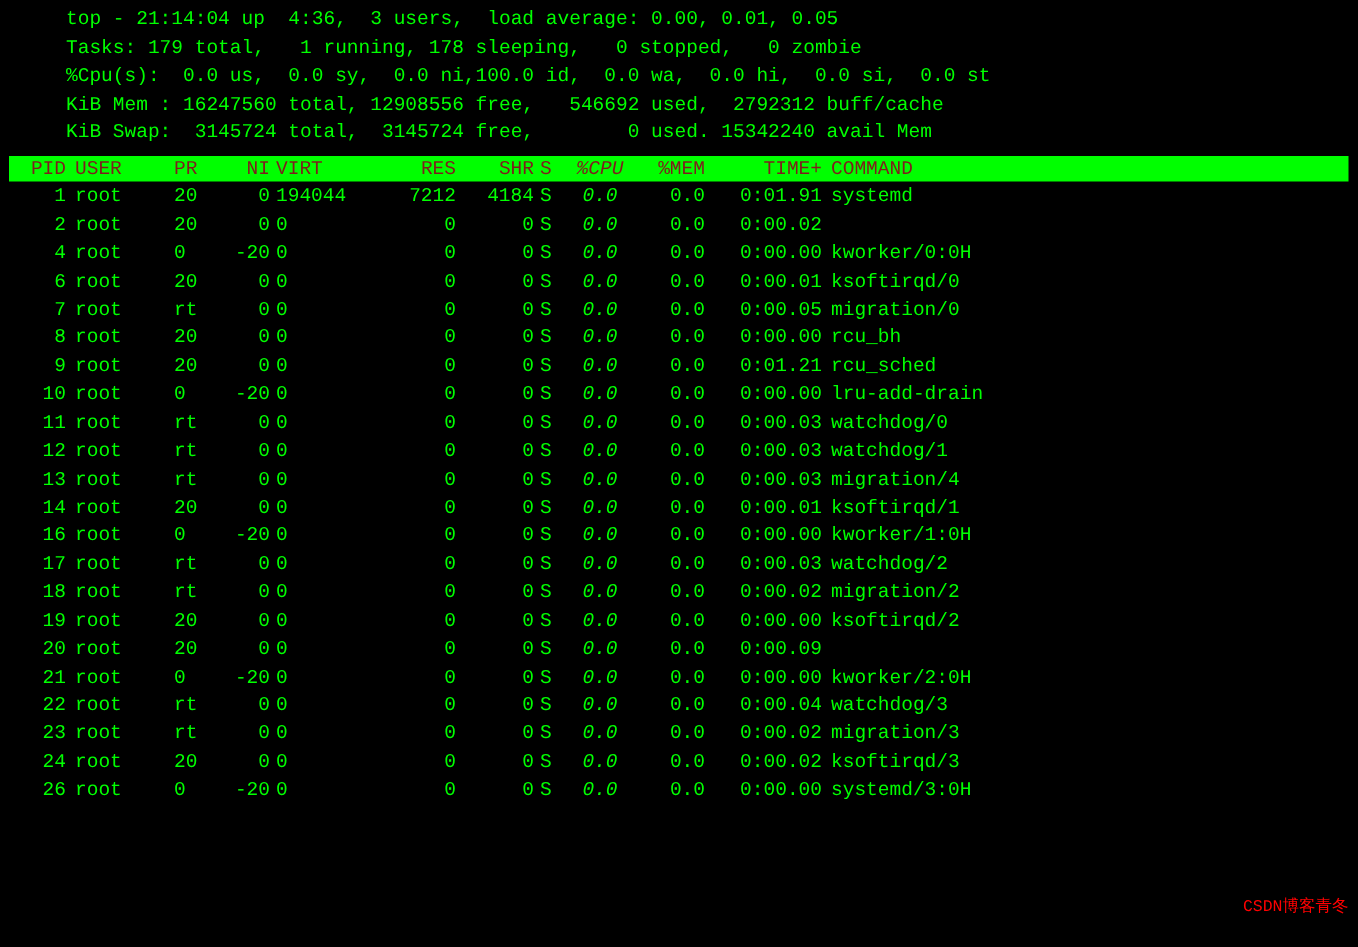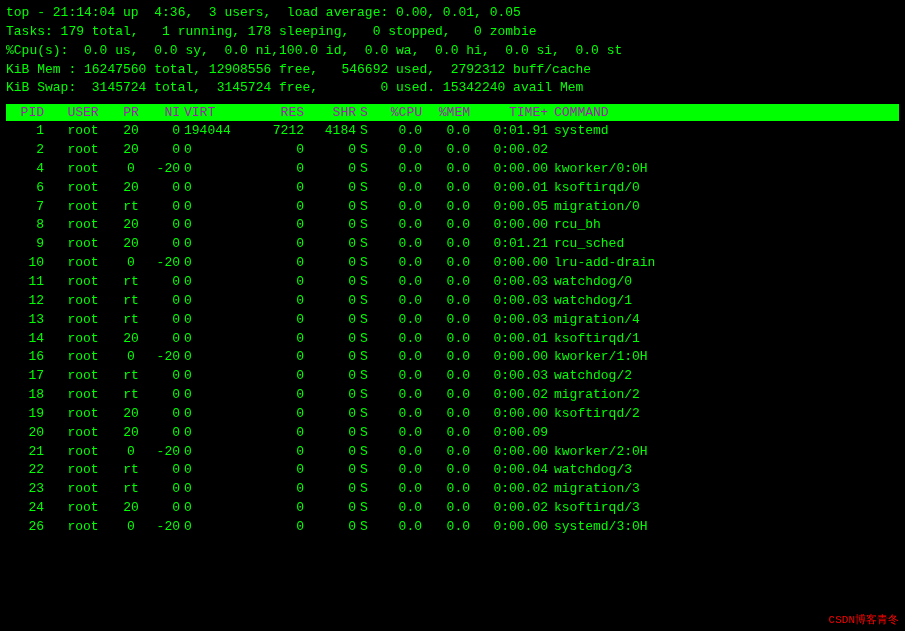--- a/index.html
+++ b/index.html
@@ -12,59 +12,60 @@
       min-height: 631px;
       overflow: hidden;
     }
     .terminal {
       padding: 4px 6px;
       width: 905px;
       min-height: 631px;
     }
     .header-section {
       margin-bottom: 2px;
+      margin-left: 38px;
     }
     .header-line {
       white-space: pre;
       line-height: 1.45;
       color: #00ff00;
     }
     .table-section {
       margin-top: 6px;
     }
     .table-header-row {
       display: flex;
       background-color: #00ff00;
       color: #000000;
       padding: 1px 0;
       margin-bottom: 1px;
     }
     .table-header-row span {
-      color: #a21caf;
+      color: #7f1d1d;
     }
     .table-row {
       display: flex;
       line-height: 1.45;
       color: #00ff00;
     }
     .col-pid    { width: 42px;  text-align: right; padding-right: 4px; }
-    .col-user   { width: 68px;  text-align: center;  padding-left: 2px; }
-    .col-pr     { width: 34px;  text-align: center; padding-right: 4px; }
+    .col-user   { width: 68px;  text-align: left;  padding-left: 2px; }
+    .col-pr     { width: 34px;  text-align: left; padding-right: 4px; }
     .col-ni     { width: 34px;  text-align: right; padding-right: 4px; }
     .col-virt   { width: 72px;  text-align: left; padding-right: 4px; }
     .col-res    { width: 52px;  text-align: right; padding-right: 4px; }
     .col-shr    { width: 52px;  text-align: right; padding-right: 4px; }
     .col-s      { width: 18px;  text-align: left; }
-    .col-cpu    { width: 48px;  text-align: right; padding-right: 4px; }
+    .col-cpu    { width: 48px;  text-align: center; padding-right: 4px; font-style: italic; }
     .col-mem    { width: 48px;  text-align: right; padding-right: 4px; }
     .col-time   { width: 78px;  text-align: right; padding-right: 4px; }
     .col-cmd    { flex: 1;      text-align: left;  padding-left: 2px; }
     .watermark {
       position: fixed;
-      bottom: 4px;
+      bottom: 20px;
       right: 6px;
       color: #ff0000;
       font-size: 11px;
       font-family: 'Courier New', Courier, monospace;
     }
   </style>
 </head>
 <body>
 
 <div class="terminal">

